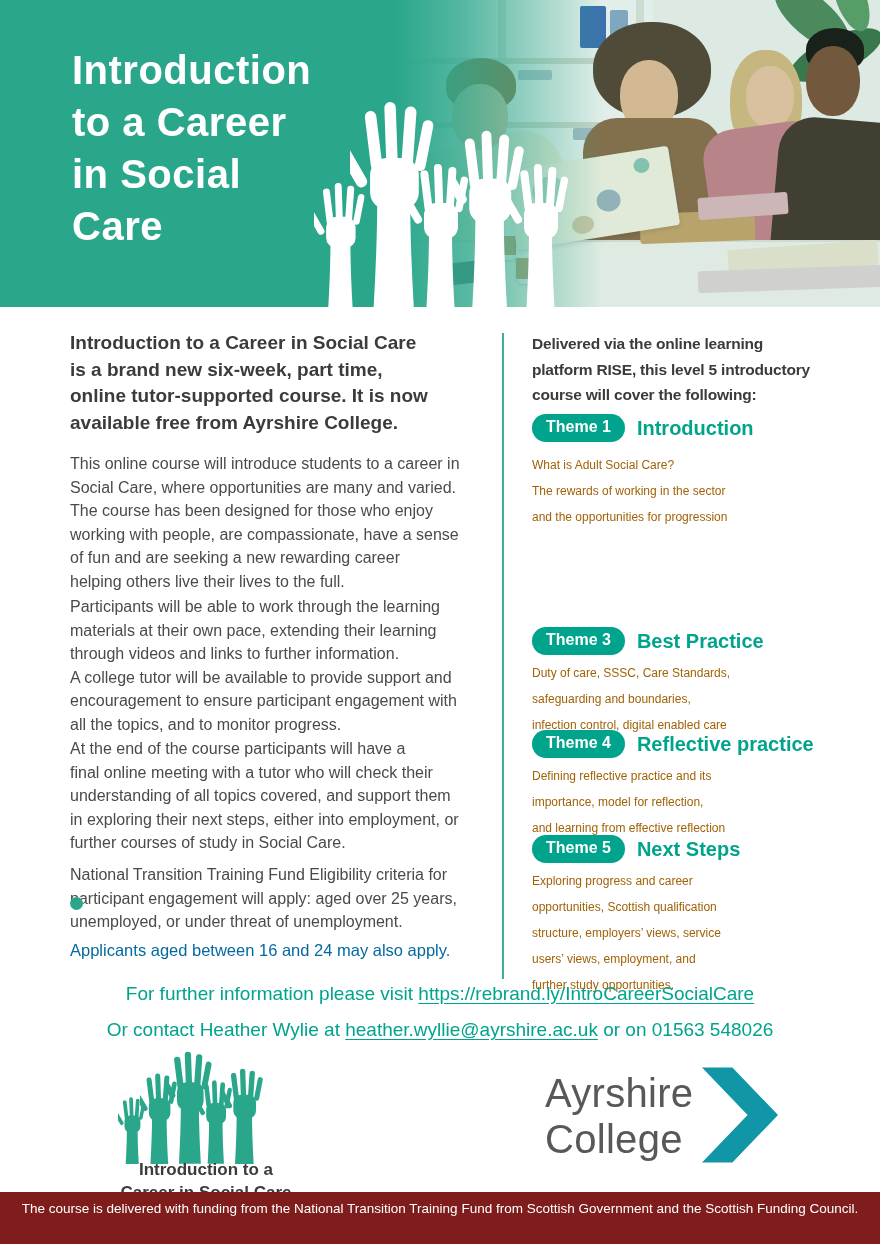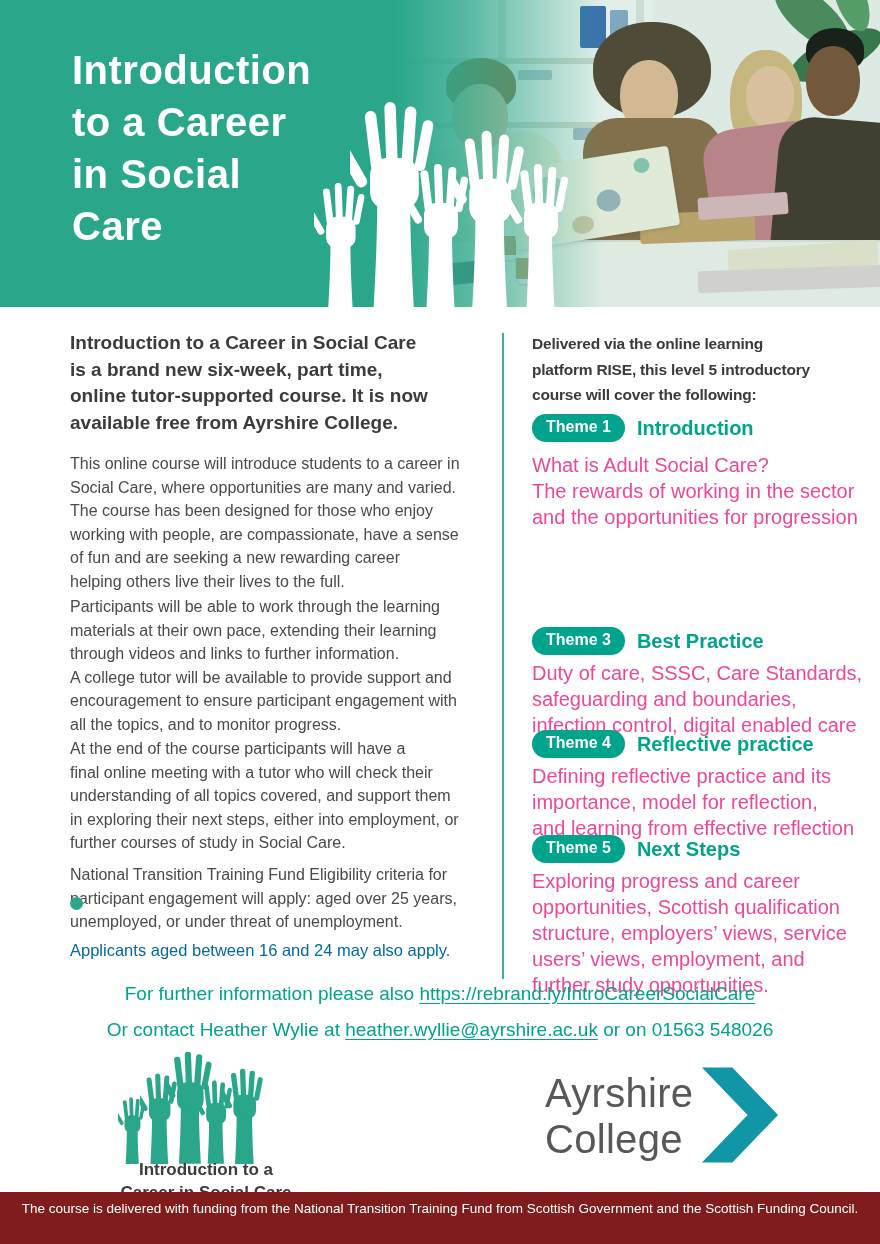--- a/index.html
+++ b/index.html
@@ -77,21 +77,21 @@
   
   .divider { position:absolute; left:502px; top:333px; width:2px; height:646px; background:#3cb197; }
   .rc { left:532px; width:330px; }
   .rc-intro { top:331px; font-size:15.5px; line-height:25.5px; font-weight:bold; color:#3b3b3a; letter-spacing:-0.2px; }
   .theme-block { position:absolute; left:532px; width:340px; }
   .t1 { top:414px; } .t2 { top:524px; } .t3 { top:627px; } .t4 { top:730px; } .t5 { top:835px; }
   .theme-row { display:flex; align-items:center; height:28px; }
   .theme-badge { display:inline-block; background:#00a48c; color:#ffffff; font-weight:bold;
     font-size:16px; line-height:1; padding:5px 14px 7px; border-radius:15px; }
   .theme-title { color:#00a48c; font-weight:bold; font-size:20px; margin-left:12px; }
-  .theme-body { margin-top:5px; font-size:20px; line-height:26px; color:#ec4899; }
+  .theme-body { margin-top:5px; font-size:12px; line-height:26px; color:#a16207; }
   .t1 .theme-body { margin-top:10px; }
 
   
   .contact-line { position:absolute; left:0; width:880px; text-align:center; color:#00a48c; font-size:19px; }
   .cl1 { top:983px; } .cl2 { top:1019px; }
   .contact-link { color:#00a48c; text-decoration:underline; text-underline-offset:3px; cursor:pointer; }
 
   
   .hands-logo { position:absolute; left:116px; top:1046px; width:150px; height:118px; }
   .hands-caption { position:absolute; left:88px; top:1158px; width:236px; text-align:center;
@@ -248,21 +248,21 @@
       <span class="theme-badge">Theme 5</span>
       <span class="theme-title">Next Steps</span>
     </div>
     <div class="theme-body pre">Exploring progress and career
 opportunities, Scottish qualification
 structure, employers’ views, service
 users’ views, employment, and
 further study opportunities.</div>
   </div>
 
-  <p class="contact-line cl1"><span>For further information please also </span><a class="contact-link">https://rebrand.ly/IntroCareerSocialCare</a></p>
+  <p class="contact-line cl1"><span>For further information please visit </span><a class="contact-link">https://rebrand.ly/IntroCareerSocialCare</a></p>
   <p class="contact-line cl2"><span>Or contact Heather Wylie at </span><a class="contact-link">heather.wyllie@ayrshire.ac.uk</a><span> or on 01563 548026</span></p>
 
   <svg class="hands-logo" viewBox="0 0 150 118" fill="#2aa78b">
     <use href="#hand" x="2" y="48" width="28" height="70"></use>
     <use href="#hand" x="24" y="23" width="38" height="95"></use>
     <use href="#hand" x="50" y="0" width="47" height="118"></use>
     <use href="#hand" x="82" y="30" width="35" height="88"></use>
     <use href="#hand" x="108" y="18" width="40" height="100"></use>
   </svg>
   <div class="hands-caption pre">Introduction to a

